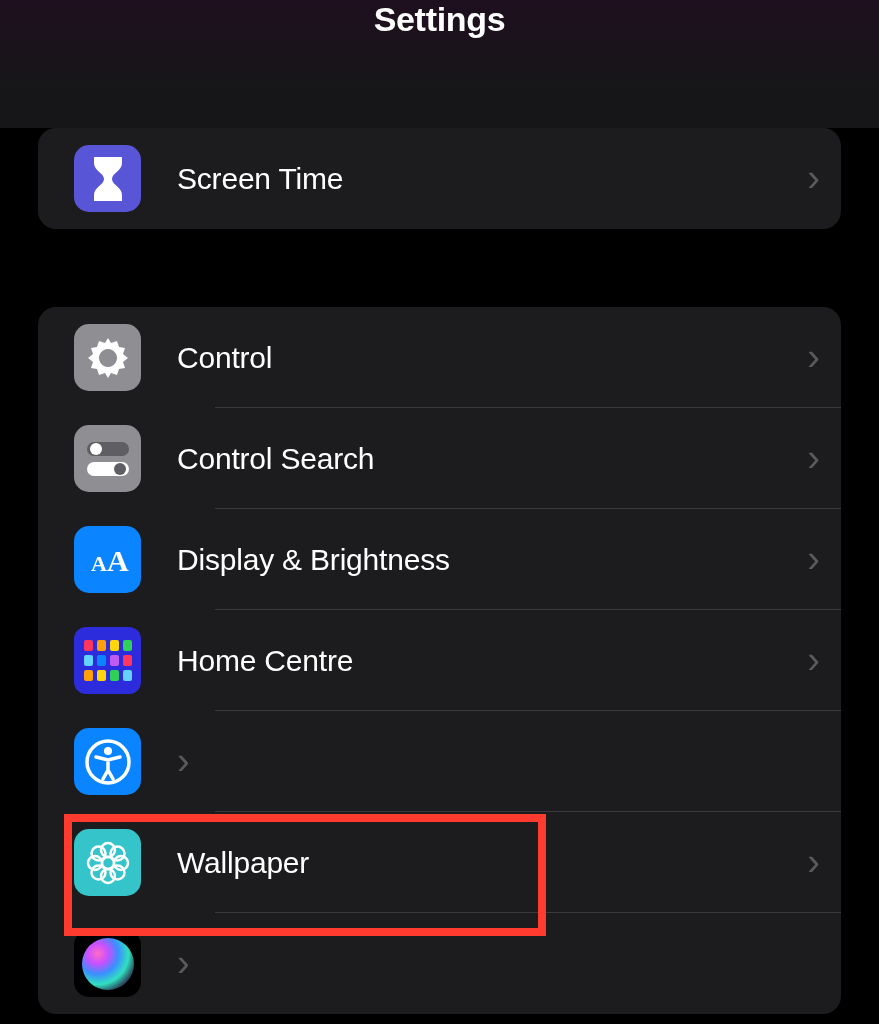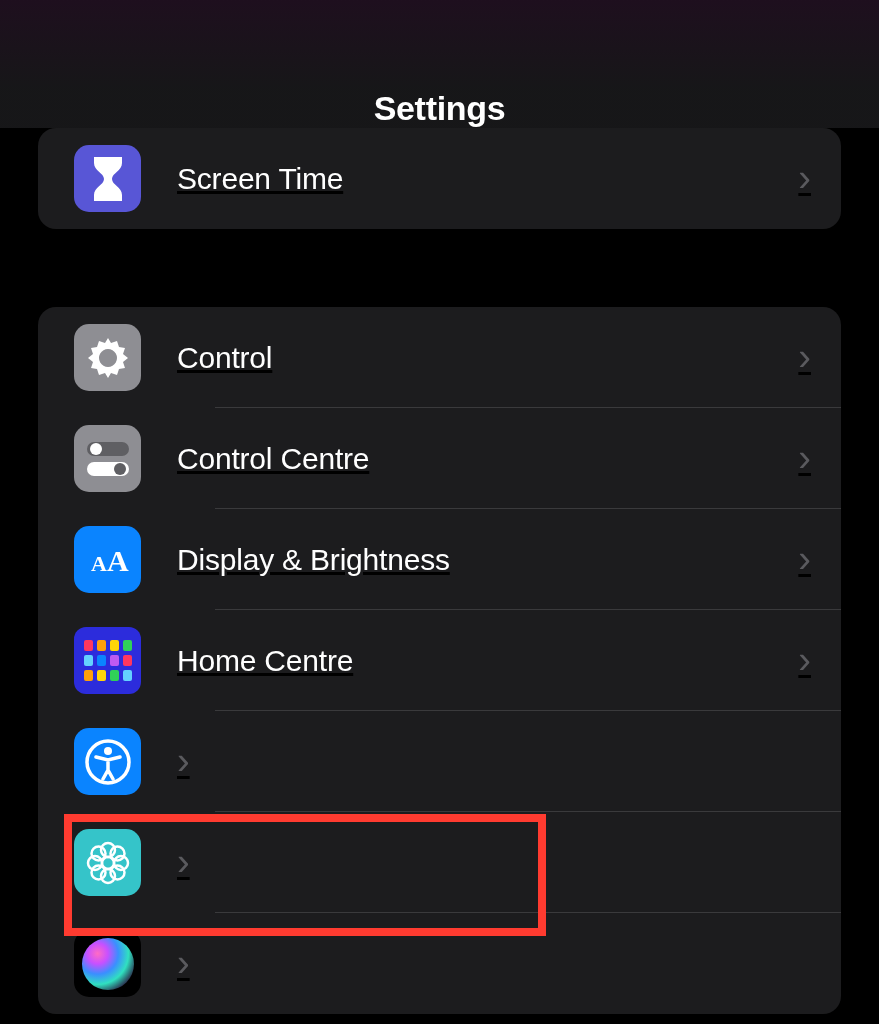--- a/index.html
+++ b/index.html
@@ -10,21 +10,21 @@
     body {
       background: #000;
       font-family: -apple-system, BlinkMacSystemFont, 'Segoe UI', Helvetica, Arial, sans-serif;
       width: 879px;
       height: 1024px;
       overflow: hidden;
     }
     .header {
       height: 128px;
       display: flex;
-      align-items: flex-end;
+      align-items: flex-start;
       justify-content: center;
       background: linear-gradient(180deg, rgba(60,30,60,0.5) 0%, rgba(25,25,27,0.9) 70%);
       position: relative;
     }
     .header-title {
       color: #fff;
       font-size: 34px;
       font-weight: 600;
       letter-spacing: -0.3px;
     }
@@ -37,23 +37,22 @@
       overflow: hidden;
     }
     .group-0 {
       margin-bottom: 78px;
     }
     .row {
       display: flex;
       align-items: center;
       height: 101px;
       padding-left: 36px;
-      padding-right: 30px;
+      padding-right: 21px;
       position: relative;
-      text-decoration: underline;
     }
     .row:not(:last-child)::after {
       content: "";
       position: absolute;
       left: 177px;
       right: 0;
       bottom: 0;
       height: 1px;
       background: #3a3a3c;
     }
@@ -157,21 +156,21 @@
 
     <div class="row">
       <div class="icon-wrap icon-controlcentre">
         <svg width="46" height="40" viewBox="0 0 46 40">
           <rect x="2" y="3" width="42" height="14" rx="7" fill="#5f5f63"></rect>
           <circle cx="11" cy="10" r="6" fill="#fff"></circle>
           <rect x="2" y="23" width="42" height="14" rx="7" fill="#fff"></rect>
           <circle cx="35" cy="30" r="6" fill="#5f5f63"></circle>
         </svg>
       </div>
-      <div class="row-label">Control Centre</div>
+      <div class="row-label">Control Search</div>
       <div class="chevron">›</div>
     </div>
 
     <div class="row">
       <div class="icon-wrap icon-display">
         <svg width="46" height="34" viewBox="0 0 46 34">
           <text x="6" y="28" font-size="22" font-weight="600" fill="#fff" font-family="-apple-system">A</text>
           <text x="22" y="28" font-size="30" font-weight="600" fill="#fff" font-family="-apple-system">A</text>
         </svg>
       </div>
@@ -220,20 +219,21 @@
             <circle cx="24" cy="37" r="7"></circle>
             <circle cx="11" cy="24" r="7"></circle>
             <circle cx="37" cy="24" r="7"></circle>
             <circle cx="14.5" cy="14.5" r="7"></circle>
             <circle cx="33.5" cy="14.5" r="7"></circle>
             <circle cx="14.5" cy="33.5" r="7"></circle>
             <circle cx="33.5" cy="33.5" r="7"></circle>
           </g>
         </svg>
       </div>
+      <div class="row-label">Wallpaper</div>
       <div class="chevron">›</div>
     </div>
 
     <div class="row">
       <div class="icon-wrap icon-siri">
         <div class="siri-orb"></div>
       </div>
       <div class="chevron">›</div>
     </div>
 

